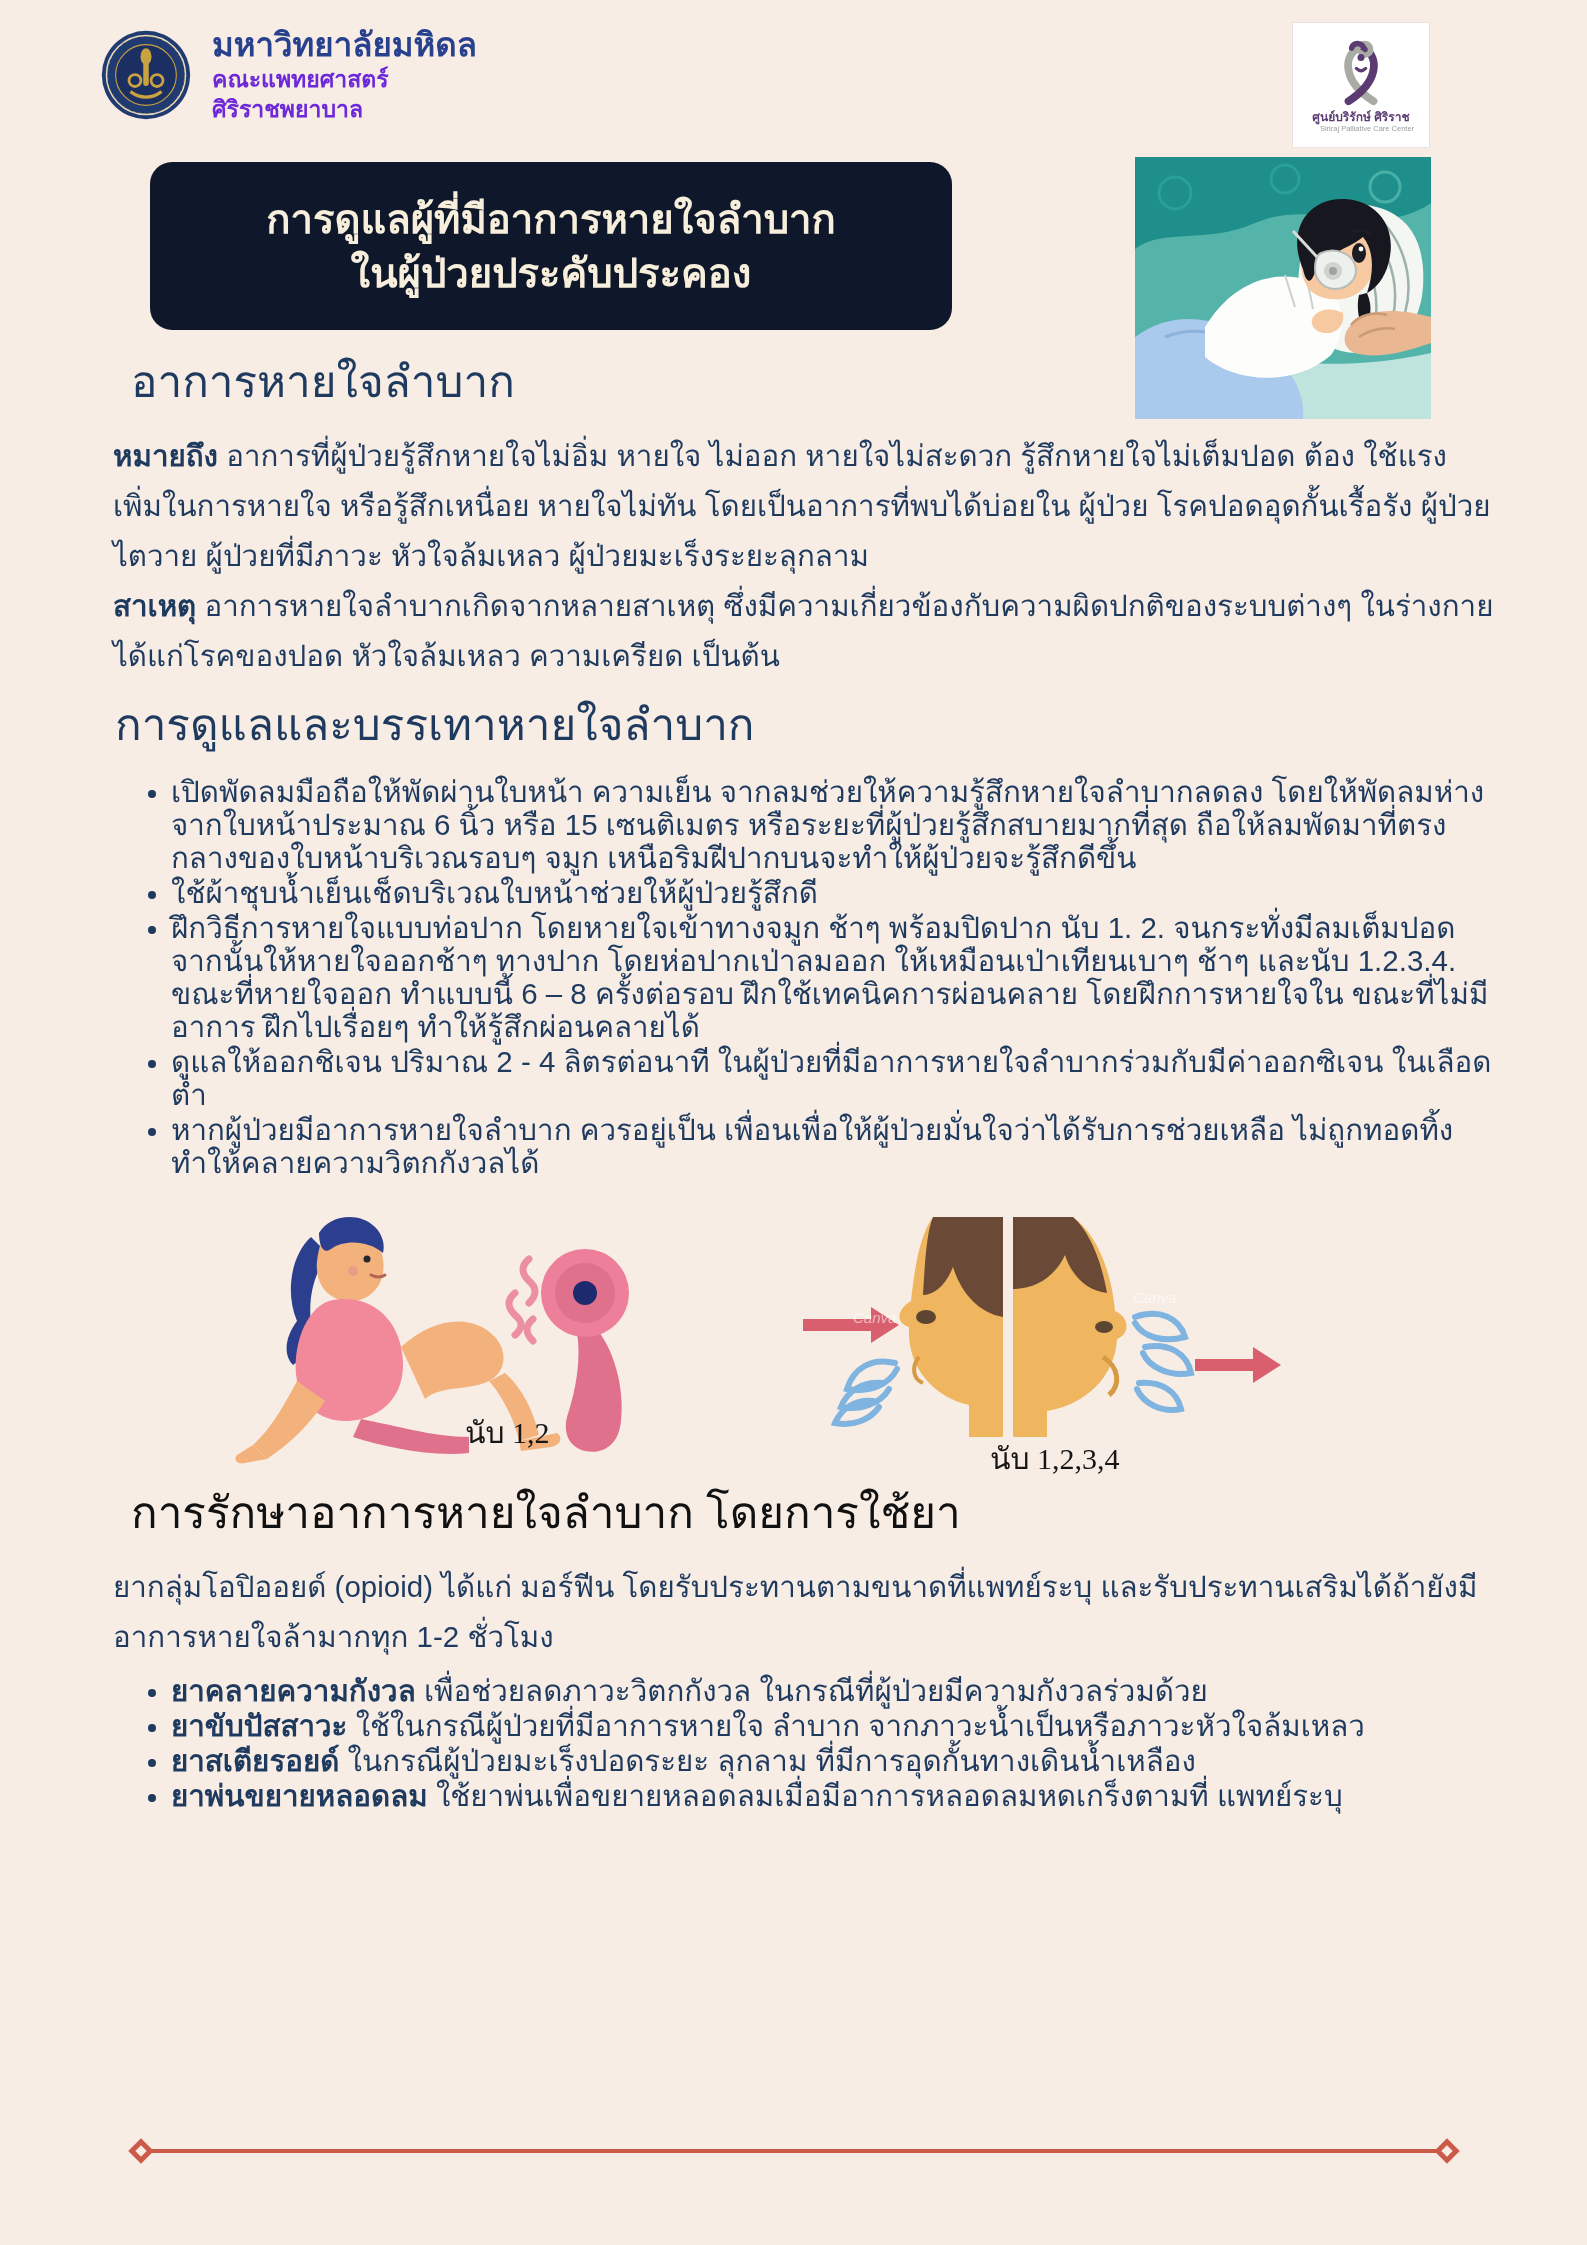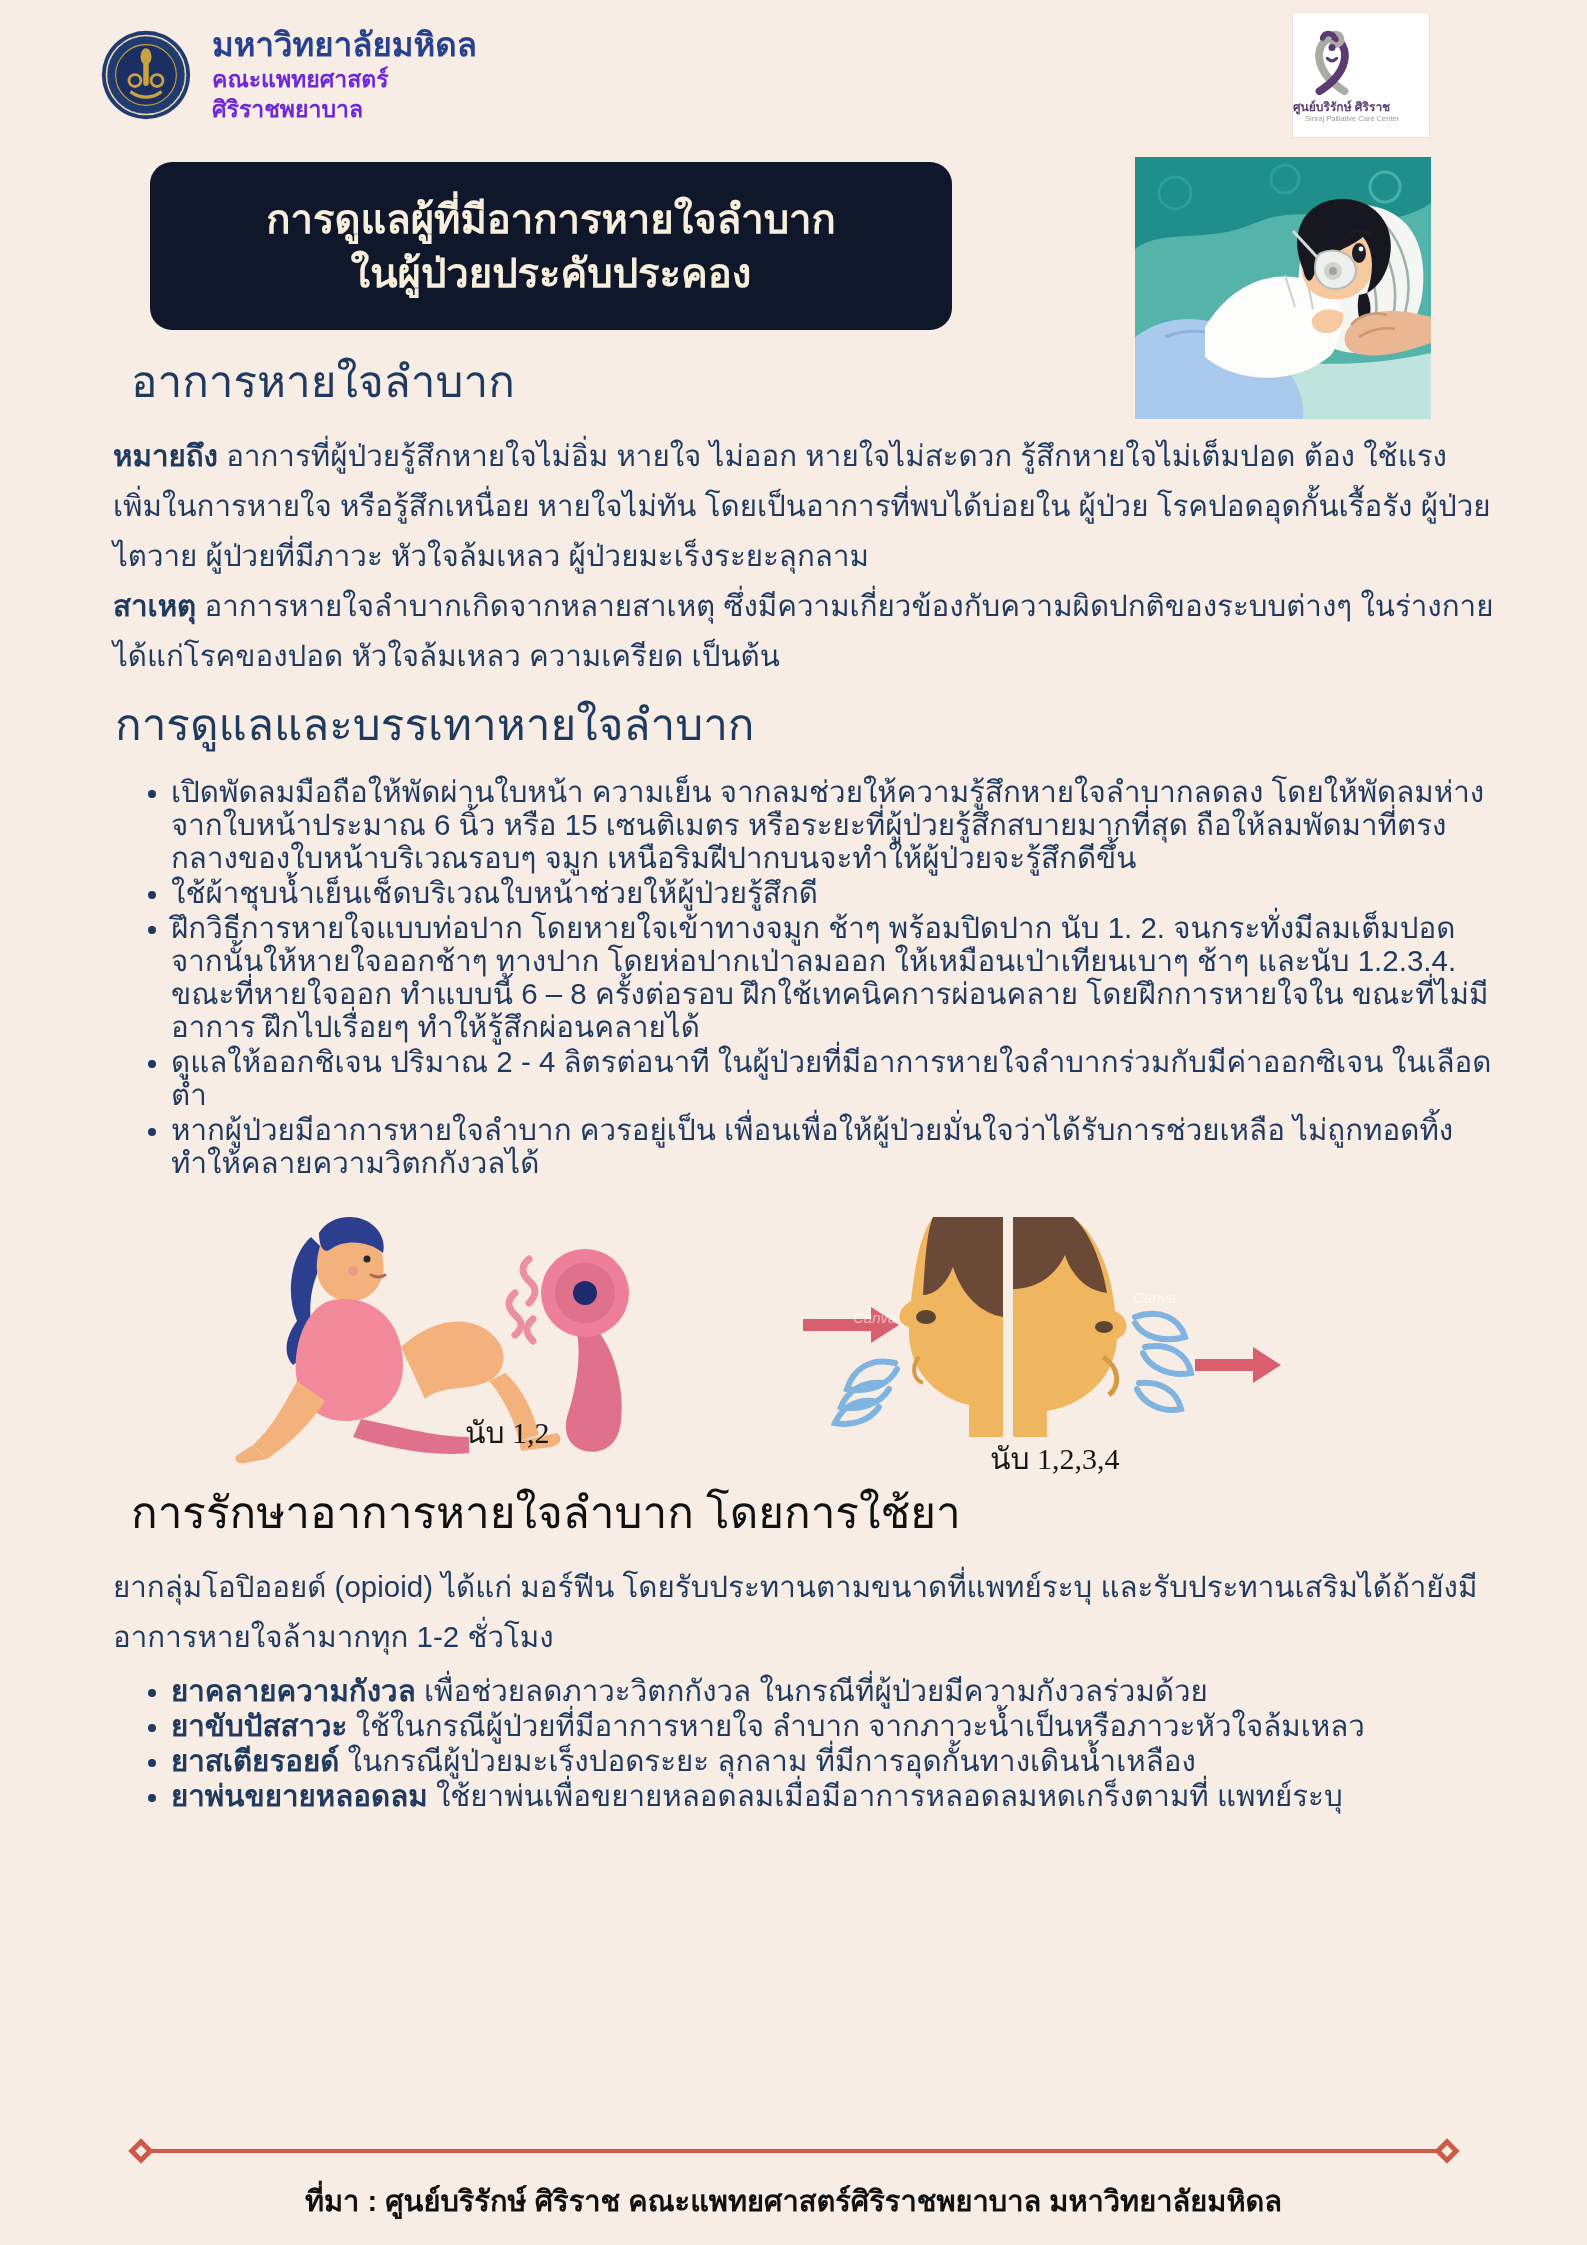--- a/index.html
+++ b/index.html
@@ -19,24 +19,24 @@
   
   .header-left {
     position: absolute; left: 100px; top: 24px;
     display: flex; align-items: center; gap: 20px;
   }
   .mahidol-logo { width: 92px; height: 92px; }
   .uni-text .uni-name { font-size: 33px; font-weight: bold; color: #27418F; line-height: 1.25; }
   .uni-text .uni-sub  { font-size: 23px; font-weight: bold; color: #6d28d9; line-height: 1.3; }
 
   .header-right {
-    position: absolute; left: 1293px; top: 13px;
+    position: absolute; left: 1293px; top: 23px;
     width: 136px; height: 124px;
     background: #ffffff;
-    display: flex; flex-direction: column; align-items: flex-start;
+    display: flex; flex-direction: column; align-items: center;
     padding-top: 6px;
     box-shadow: 0 0 0 1px rgba(0,0,0,0.04);
   }
   .ribbon-logo { width: 78px; height: 82px; }
   .center-thai { font-size: 12px; color: #5C3B73; font-weight: bold; line-height: 1.1; }
   .center-eng  { font-size: 7.5px; color: #9AA098; line-height: 1.2; padding-left: 12px; }
 
   
   .banner {
     position: absolute; left: 150px; top: 162px;
@@ -275,15 +275,14 @@
 
   </div>
 
   <svg class="divider" viewBox="0 0 1336 26">
     <line x1="22" y1="13" x2="1314" y2="13" stroke="#CB5A49" stroke-width="4"></line>
     <rect x="6" y="4" width="18" height="18" fill="#CB5A49" transform="rotate(45 15 13)"></rect>
     <rect x="11" y="9" width="8" height="8" fill="#F8EDE5" transform="rotate(45 15 13)"></rect>
     <rect x="1312" y="4" width="18" height="18" fill="#CB5A49" transform="rotate(45 1321 13)"></rect>
     <rect x="1317" y="9" width="8" height="8" fill="#F8EDE5" transform="rotate(45 1321 13)"></rect>
   </svg>
-  <div class="source">ที่มา : ศูนย์บริรักษ์ ศิริราช คณะแพทยศาสตร์ศิริราชพยาบาล มหาวิทยาลัยมหิดล</div>
 
 </div>
 
 </body></html>

